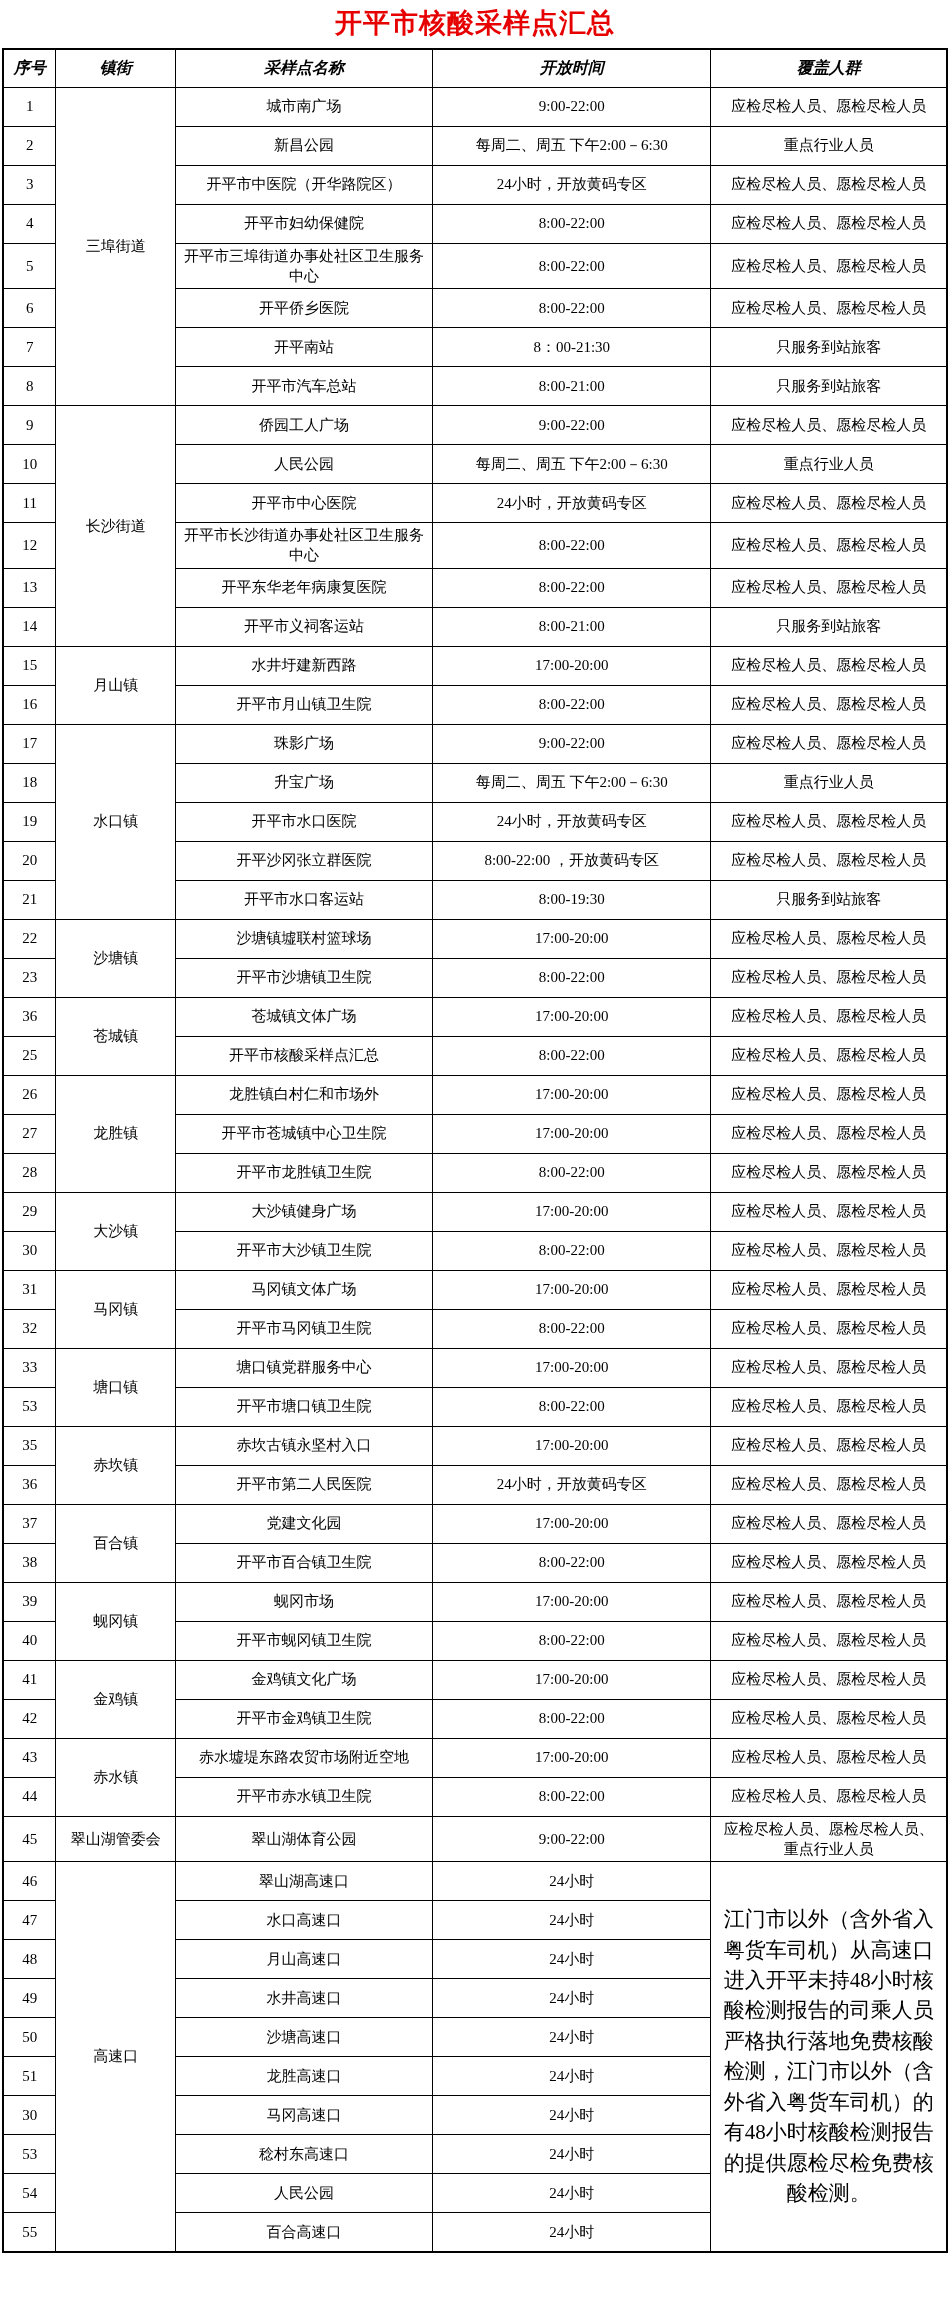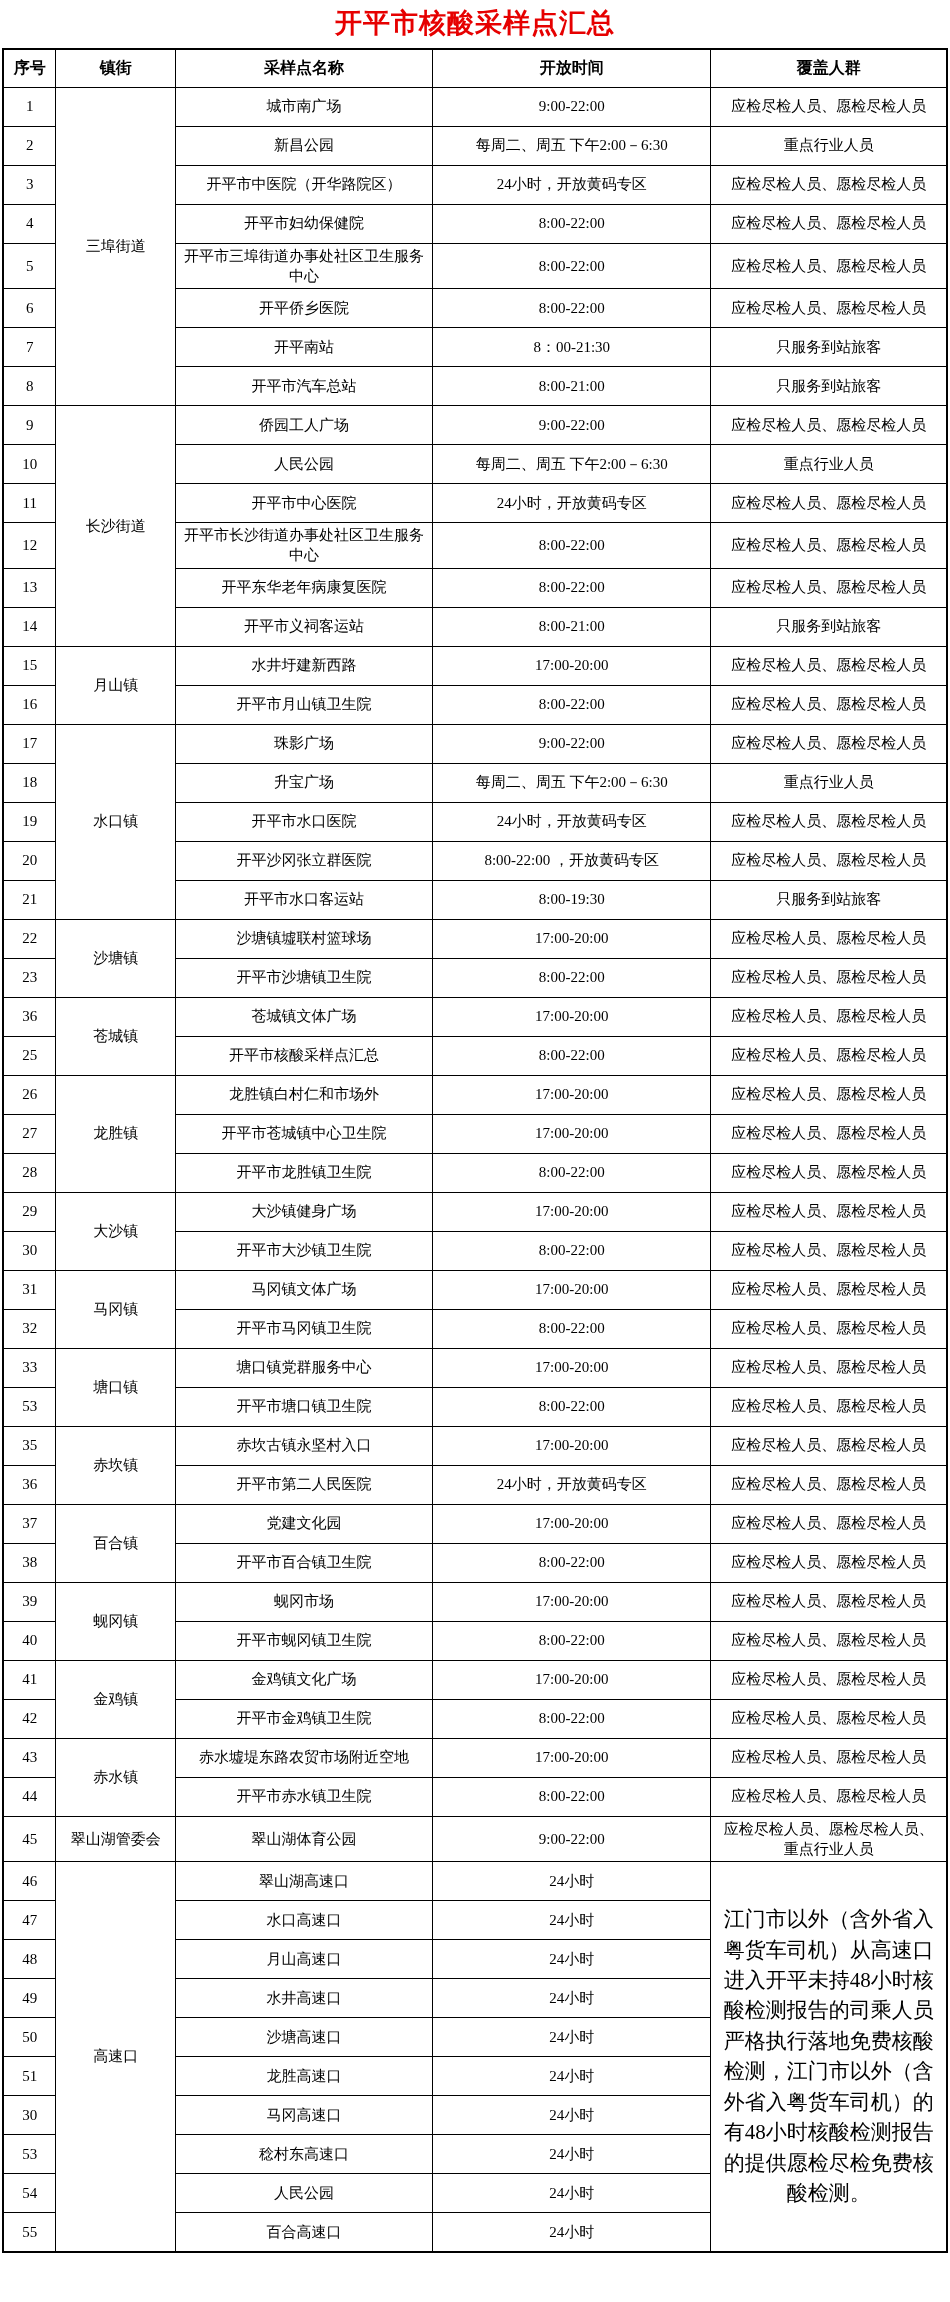--- a/index.html
+++ b/index.html
@@ -29,20 +29,21 @@
     text-align: center;
     vertical-align: middle;
     padding: 2px 5px;
     line-height: 1.35;
     word-break: break-all;
   }
   table.sampling th {
     font-weight: bold;
     font-size: 16px;
     height: 38px;
+    font-style: italic;
   }
   table.sampling td {
     font-size: 15px;
     height: 39px;
   }
   col.c-no    { width: 5.6%; }
   col.c-town  { width: 12.7%; }
   col.c-site  { width: 27.2%; }
   col.c-time  { width: 29.5%; }
   col.c-cover { width: 25.0%; }

